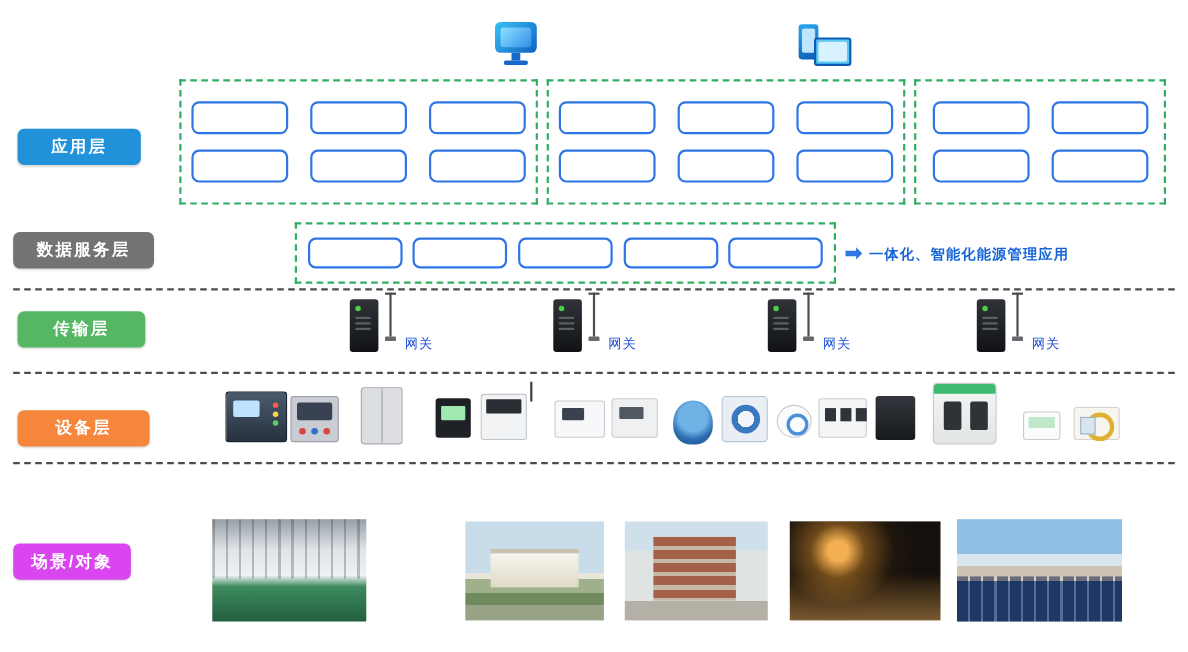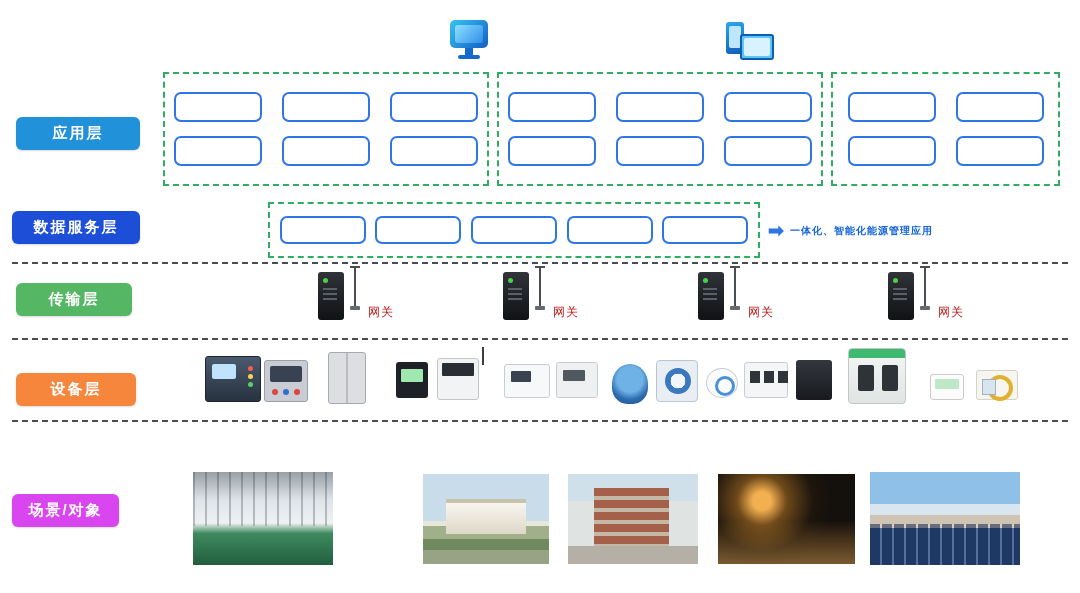--- a/index.html
+++ b/index.html
@@ -4,22 +4,22 @@
 <style>
   html,body{margin:0;padding:0;background:#fff;}
   #page{position:relative;width:1080px;height:593px;background:#fff;overflow:hidden;
         font-family:"Liberation Sans", sans-serif;}
 
   
   .ribbon{position:absolute;height:33px;border-radius:6px;color:#fff;font-weight:bold;
           font-size:15px;display:flex;align-items:center;justify-content:center;
           letter-spacing:2px;box-shadow:0 1px 2px rgba(0,0,0,.15);}
   .r-pres {left:16px;top:28px;width:120px;background:#ec6358;}
-  .r-app  {left:16px;top:117px;width:124px;background:#2191d9;}
-  .r-ds   {left:12px;top:211px;width:128px;background:#1d4ed8;}
+  .r-app  {left:16px;top:117px;width:112px;background:#2191d9;}
+  .r-ds   {left:12px;top:211px;width:128px;background:#737373;}
   .r-trans{left:16px;top:283px;width:116px;background:#55b663;}
   .r-dev  {left:16px;top:373px;width:120px;background:#f5863c;}
   .r-scene{left:12px;top:494px;width:107px;background:#d946ef;}
 
   
   .icon-monitor{position:absolute;left:448px;top:20px;width:44px;height:42px;}
   .mon-screen{position:absolute;left:2px;top:0;width:38px;height:28px;border-radius:5px;
               background:linear-gradient(135deg,#36c3f2,#1260c4);}
   .mon-screen::before{content:"";position:absolute;inset:5px;border-radius:3px;
               background:linear-gradient(135deg,#8fe0ff,#2f8fe8);}
@@ -42,38 +42,38 @@
   .g-2{left:497px;top:72px;width:326px;height:114px;}
   .g-3{left:831px;top:72px;width:229px;height:114px;}
   .app-box{width:88px;height:30px;border:2px solid #2e75e6;border-radius:7px;background:#fff;box-sizing:border-box;}
 
   
   .ds-group{position:absolute;left:268px;top:202px;width:492px;height:56px;border:2px dashed #2fae62;
             box-sizing:border-box;display:flex;align-items:center;justify-content:space-evenly;}
   .ds-box{width:86px;height:28px;border:2px solid #2e75e6;border-radius:7px;background:#fff;box-sizing:border-box;}
   .ds-note{position:absolute;left:768px;top:221px;display:flex;align-items:center;gap:6px;}
   .ds-arrow{color:#2e75e6;font-size:19px;line-height:1;font-weight:bold;}
-  .ds-note-text{color:#1565d8;font-weight:bold;font-size:10px;letter-spacing:1px;}
+  .ds-note-text{color:#1565d8;font-weight:bold;font-size:13px;letter-spacing:1px;}
 
   
   .sep{position:absolute;left:12px;width:1056px;border-top:2px dashed #4c4c4c;height:0;}
   .sep-1{top:262px}.sep-2{top:338px}.sep-3{top:420px}
 
   
   .gateway{position:absolute;width:100px;height:62px;}
   .gw-0{left:318px;top:266px}.gw-1{left:503px;top:266px}.gw-2{left:698px;top:266px}.gw-3{left:888px;top:266px}
   .gw-body{position:absolute;left:0;top:6px;width:26px;height:48px;border-radius:3px;
            background:linear-gradient(180deg,#303338,#101215);}
   .gw-body::before{content:"";position:absolute;left:5px;top:6px;width:5px;height:5px;border-radius:50%;background:#4cd04c;}
   .gw-body::after{content:"";position:absolute;left:5px;top:16px;width:14px;height:2px;background:#5a5f66;
            box-shadow:0 5px 0 #5a5f66,0 10px 0 #5a5f66;}
   .gw-ant{position:absolute;left:36px;top:0;width:2px;height:40px;background:#4a4d52;}
   .gw-ant::before{content:"";position:absolute;left:-4px;top:0;width:10px;height:2px;background:#4a4d52;}
   .gw-ant::after{content:"";position:absolute;left:-4px;bottom:-4px;width:10px;height:4px;background:#66696e;border-radius:1px;}
-  .gw-label{position:absolute;left:50px;top:38px;color:#b91c1c;font-size:12px;letter-spacing:1px;}
+  .gw-label{position:absolute;left:50px;top:38px;color:#1d4ed8;font-size:12px;letter-spacing:1px;}
 
   
   #devices,#scenes{position:absolute;inset:0;pointer-events:none;}
   .dev{position:absolute;border-radius:3px;box-sizing:border-box;}
   .dev-0{left:205px;top:356px;width:56px;height:46px;background:linear-gradient(180deg,#4a5a6e,#28323f);border:1px solid #1d2530;}
   .dev-0::before{content:"";position:absolute;left:6px;top:7px;width:24px;height:15px;background:#bfe3ff;border-radius:2px;}
   .dev-0::after{content:"";position:absolute;right:7px;top:9px;width:5px;height:5px;border-radius:50%;background:#ff5a4e;
         box-shadow:0 8px 0 #ffd24e,0 16px 0 #58d06a;}
   .dev-1{left:264px;top:360px;width:44px;height:42px;background:#c9ccd2;border:1px solid #9aa0a8;}
   .dev-1::before{content:"";position:absolute;left:5px;top:5px;right:5px;height:16px;background:#394252;border-radius:2px;}

